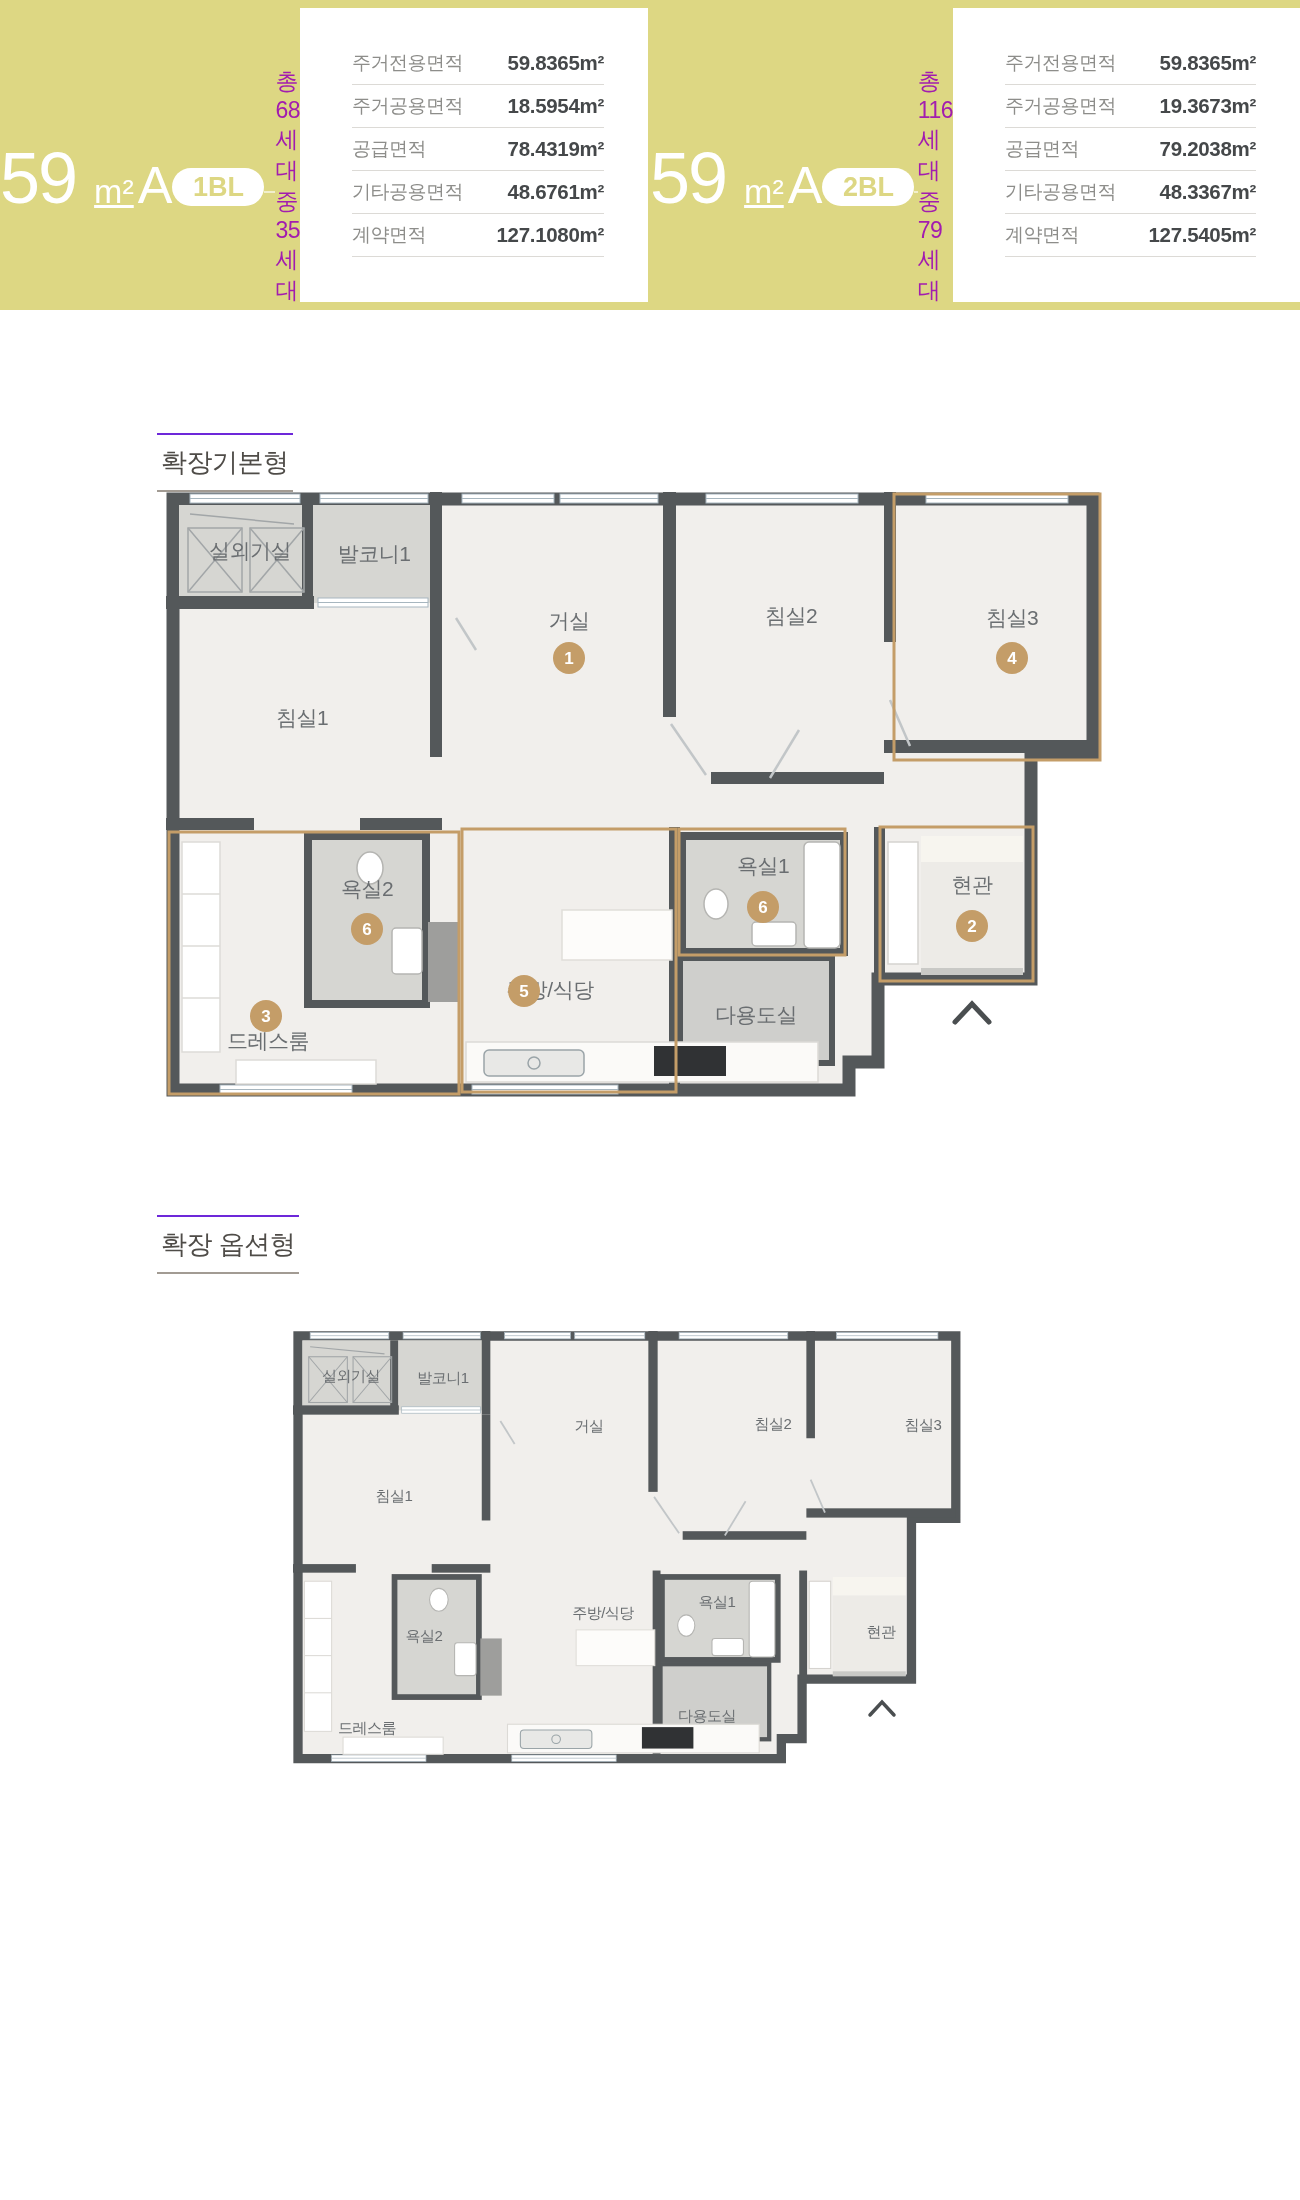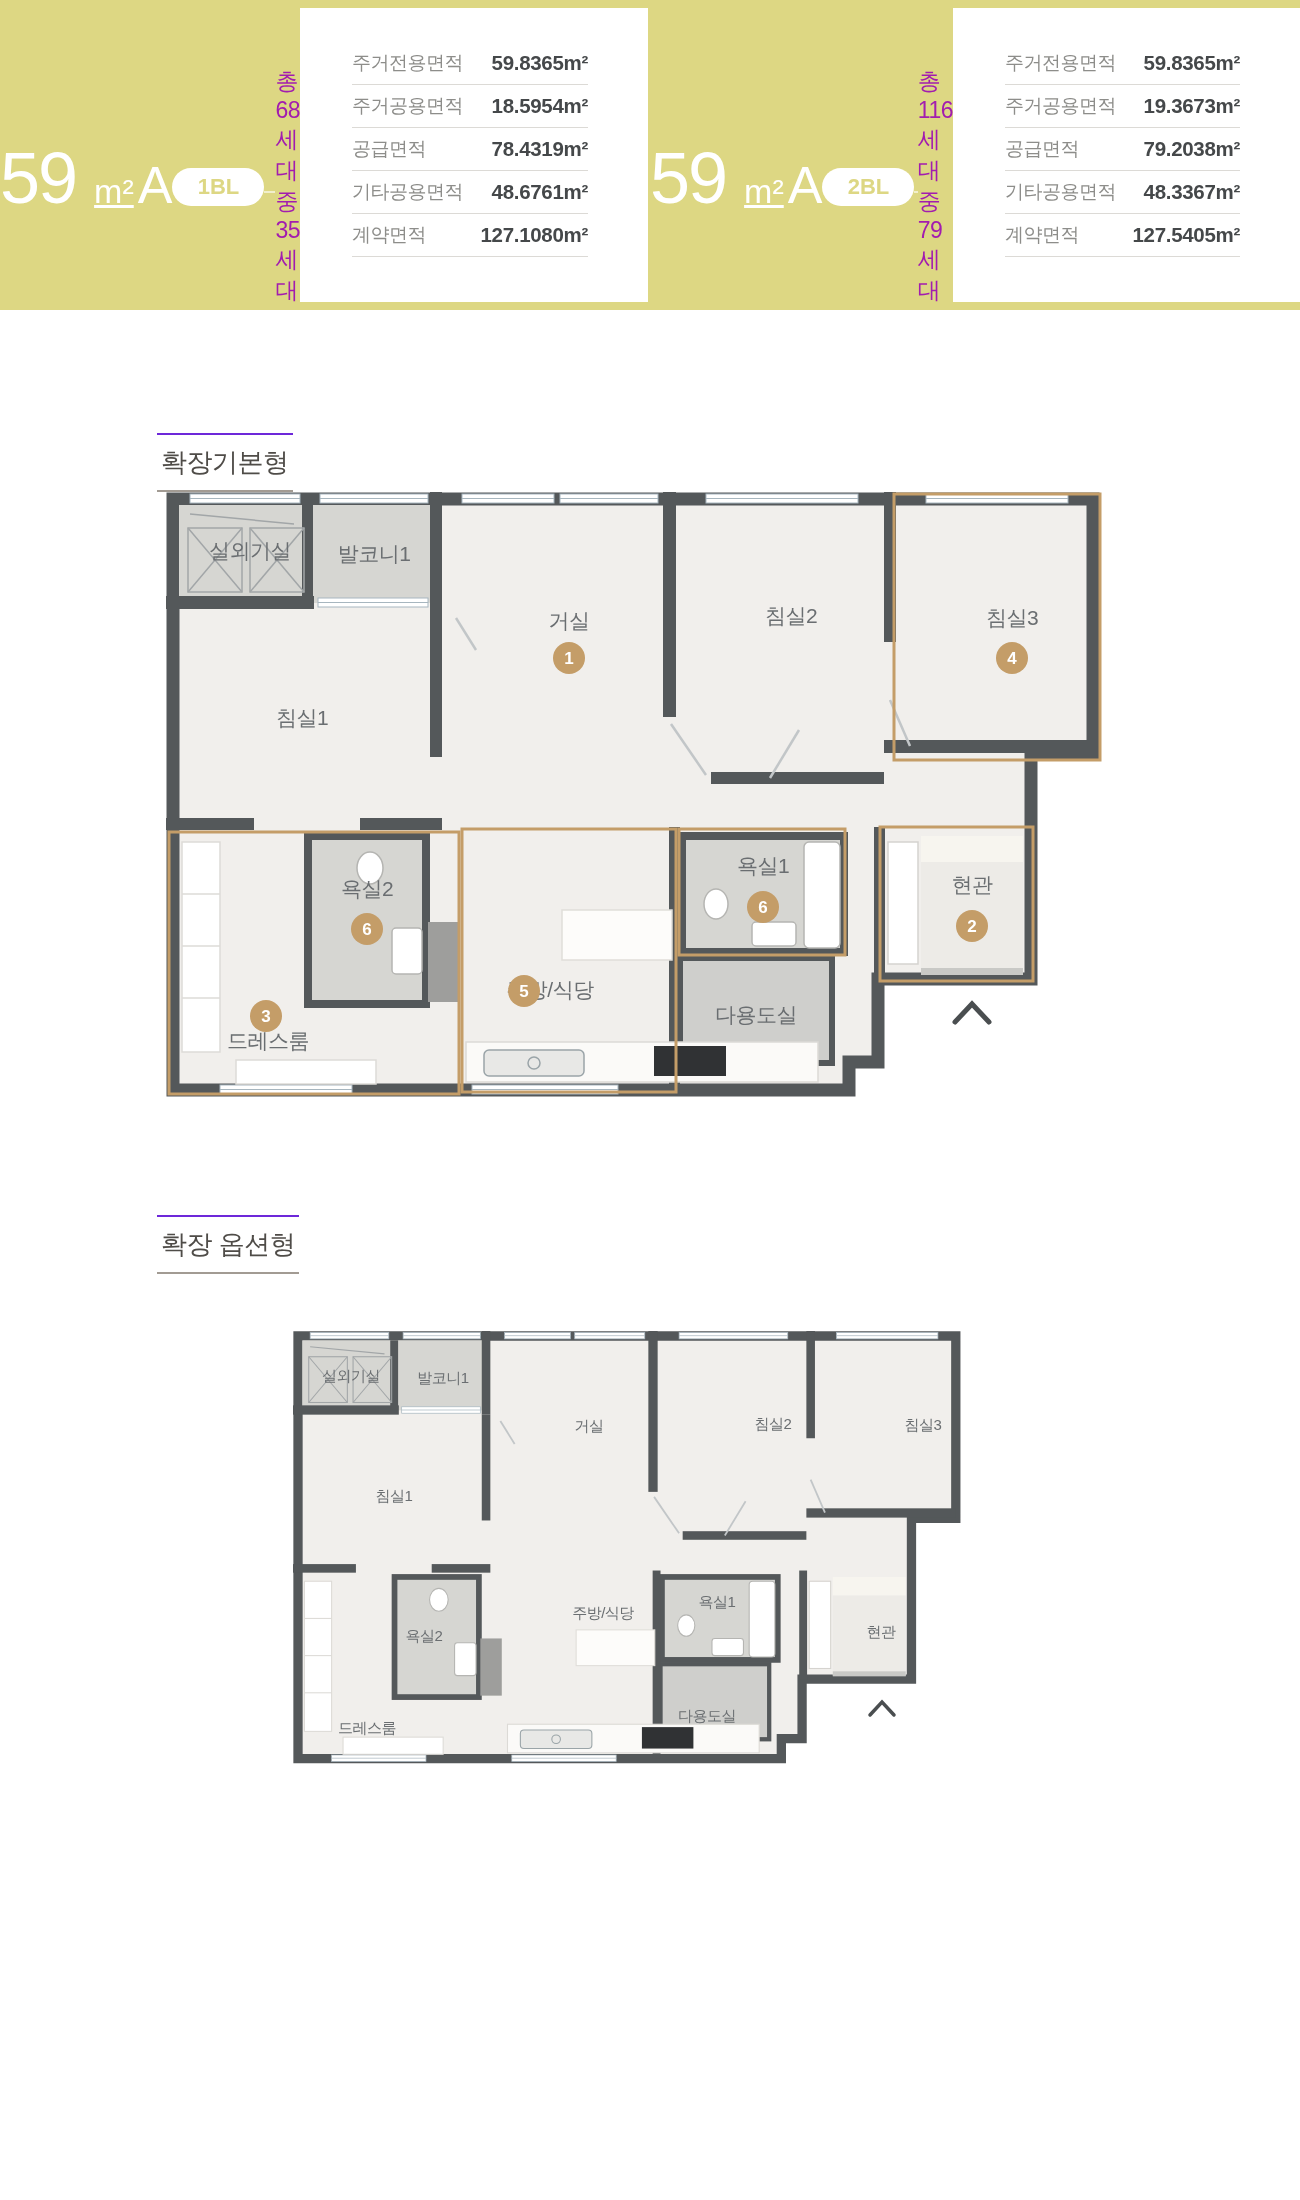--- a/index.html
+++ b/index.html
@@ -6,24 +6,24 @@
   .page{position:relative;width:1300px;height:2200px;background:#fff;overflow:hidden;
         font-family:"Liberation Sans","DejaVu Sans",sans-serif;}
   
   .hero{position:absolute;left:0;top:0;width:1300px;height:310px;background:var(--accent-yellow,#ddd783);}
   .unit-card{position:absolute;top:0;height:310px;display:flex;flex-direction:row;align-items:center;padding-top:45px;box-sizing:border-box;}
   .unit-card .area{display:flex;align-items:baseline;color:#fff;line-height:1;}
   .unit-card .area .num{font-size:72px;font-weight:500;letter-spacing:-2px;}
   .unit-card .area .unit{font-size:34px;font-weight:500;margin-left:18px;text-decoration:underline;}
   .unit-card .area .type{font-size:52px;font-weight:500;margin-left:4px;}
   .pill{margin-top:18px;min-width:92px;height:38px;border-radius:19px;background:#fff;
-        color:var(--accent-yellow,#ddd783);font-size:22px;font-weight:700;line-height:38px;text-align:center;padding:0 12px;box-sizing:border-box;}
+        color:var(--accent-yellow,#ddd783);font-size:27px;font-weight:700;line-height:38px;text-align:center;padding:0 12px;box-sizing:border-box;}
   .heroline{margin-top:28px;width:200px;height:2px;background:rgba(255,255,255,.6);}
   .households{margin-top:16px;font-size:23px;font-weight:400;color:#a21caf;letter-spacing:-0.5px;}
-  .spec-card{position:absolute;top:8px;height:294px;background:#fff;box-sizing:border-box;padding:34px 60px 0 52px;}
+  .spec-card{position:absolute;top:8px;height:294px;background:#fff;box-sizing:border-box;padding:34px 44px 0 52px;}
   .srow{display:flex;justify-content:space-between;align-items:center;height:42px;border-bottom:1px solid #dcdad6;}
   .srow .lbl{font-size:19px;color:#8d8d8a;letter-spacing:-0.5px;}
   .srow .val{font-size:20.5px;color:#45484a;font-weight:700;letter-spacing:-0.3px;}
   
   .section-title{position:absolute;left:157px;display:inline-block;border-top:2px solid #6d28d9;border-bottom:2px solid #a29b93;
                  padding:10px 4px;font-size:26px;font-weight:500;color:#4f4c48;letter-spacing:-0.5px;}
   
   .plan{position:absolute;}
   .rlabel{font-family:"Liberation Sans","DejaVu Sans",sans-serif;font-size:21px;font-weight:500;fill:var(--label-text,#6a6e71);text-anchor:middle;letter-spacing:-0.5px;}
   .rlabel2{font-family:"Liberation Sans","DejaVu Sans",sans-serif;font-size:15px;font-weight:500;fill:var(--label-text,#6a6e71);text-anchor:middle;letter-spacing:-0.5px;}

